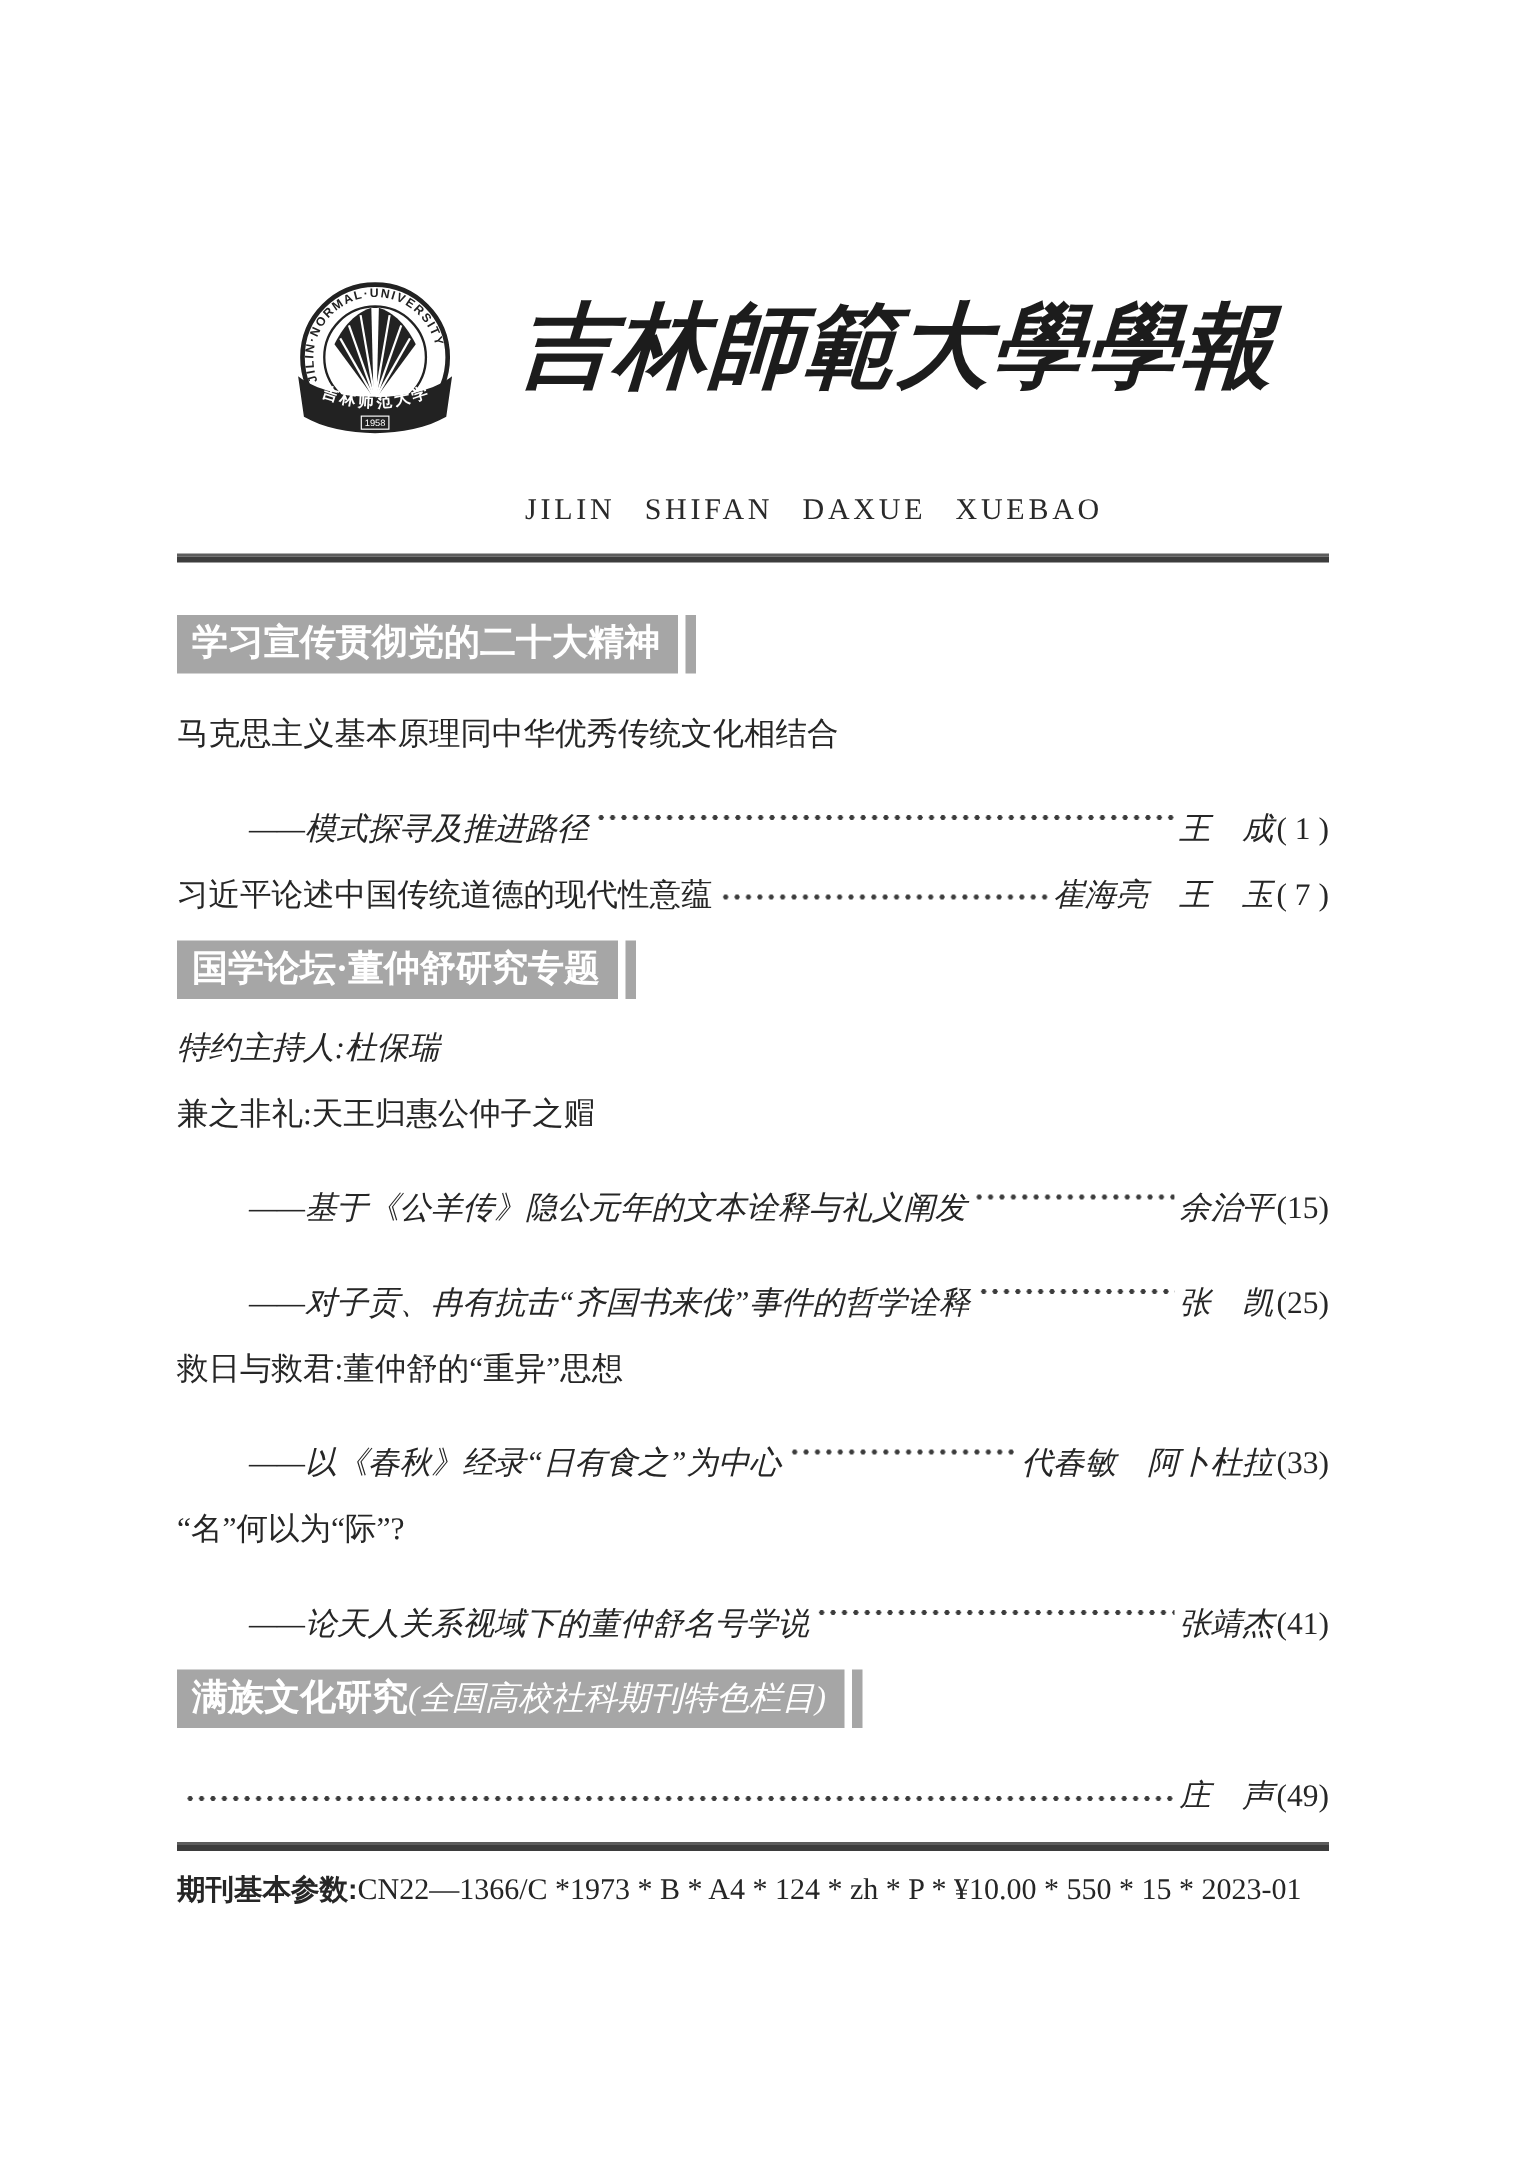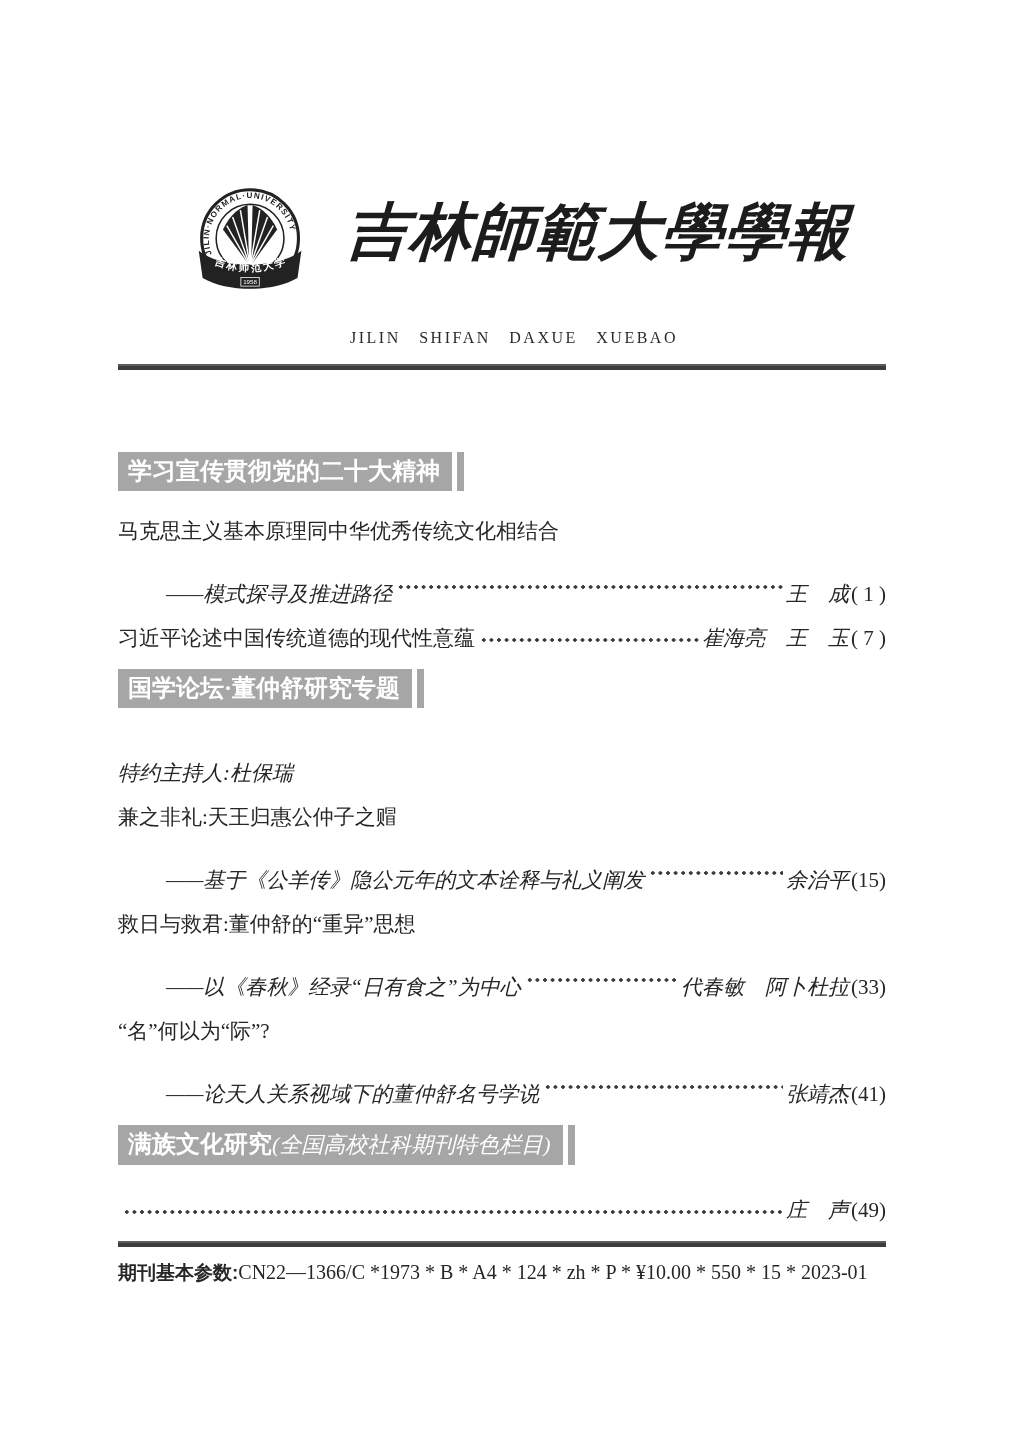--- a/index.html
+++ b/index.html
@@ -26,21 +26,21 @@
   .cal-title{
     margin-left:30px;margin-top:6px;
     font-size:62px;line-height:86px;
     font-weight:bold;font-style:italic;
     letter-spacing:1px;color:#1c1c1c;
     white-space:nowrap;
     transform:skewX(-3deg);
   }
   .pinyin{
     margin-left:232px;margin-top:24px;
-    font-size:16px;letter-spacing:2.5px;word-spacing:12px;
+    font-size:20px;letter-spacing:2.5px;word-spacing:12px;
     color:#2a2a2a;white-space:nowrap;
   }
   .rule-double{
     margin-top:17px;height:3px;
     border-top:2px solid var(--rule-light);
     border-bottom:4px solid var(--rule-dark);
   }
 
   
   .sec-header{display:flex;align-items:stretch;}
@@ -48,22 +48,22 @@
     background:var(--box-gray);
     color:#fff;font-weight:bold;
     font-size:24px;line-height:26px;
     padding:6px 12px 7px 10px;
     white-space:nowrap;
   }
   .sec-header .box .note{
     font-weight:normal;font-style:italic;font-size:22px;
   }
   .sec-header .tick{width:7px;background:var(--box-gray);margin-left:5px;}
-  .sh-1{margin-top:82px;margin-bottom:27px;}
-  .sh-2{margin-top:12px;margin-bottom:33px;}
+  .sh-1{margin-top:35px;margin-bottom:27px;}
+  .sh-2{margin-top:12px;}
   .sh-3{margin-top:15px;margin-bottom:32px;}
 
   
   .toc-row{
     display:flex;align-items:baseline;
     font-size:21px;line-height:27px;
     margin-bottom:17px;
     white-space:nowrap;
   }
   .toc-row.indent{padding-left:48px;}
@@ -167,20 +167,26 @@
     </div>
     <div class="toc-row">
       <span>兼之非礼:天王归惠公仲子之赗</span>
     </div>
     <div class="toc-row indent">
       <span class="kai">——基于《公羊传》隐公元年的文本诠释与礼义阐发</span>
       <span class="leader"></span>
       <span class="authors">余治平</span>
       <span class="pageno">(15)</span>
     </div>
+    <div class="toc-row indent">
+      <span class="kai">——对子贡、冉有抗击“齐国书来伐”事件的哲学诠释</span>
+      <span class="leader"></span>
+      <span class="authors">张　凯</span>
+      <span class="pageno">(25)</span>
+    </div>
     <div class="toc-row">
       <span>救日与救君:董仲舒的“重异”思想</span>
     </div>
     <div class="toc-row indent">
       <span class="kai">——以《春秋》经录“日有食之”为中心</span>
       <span class="leader"></span>
       <span class="authors">代春敏　阿卜杜拉</span>
       <span class="pageno">(33)</span>
     </div>
     <div class="toc-row">

